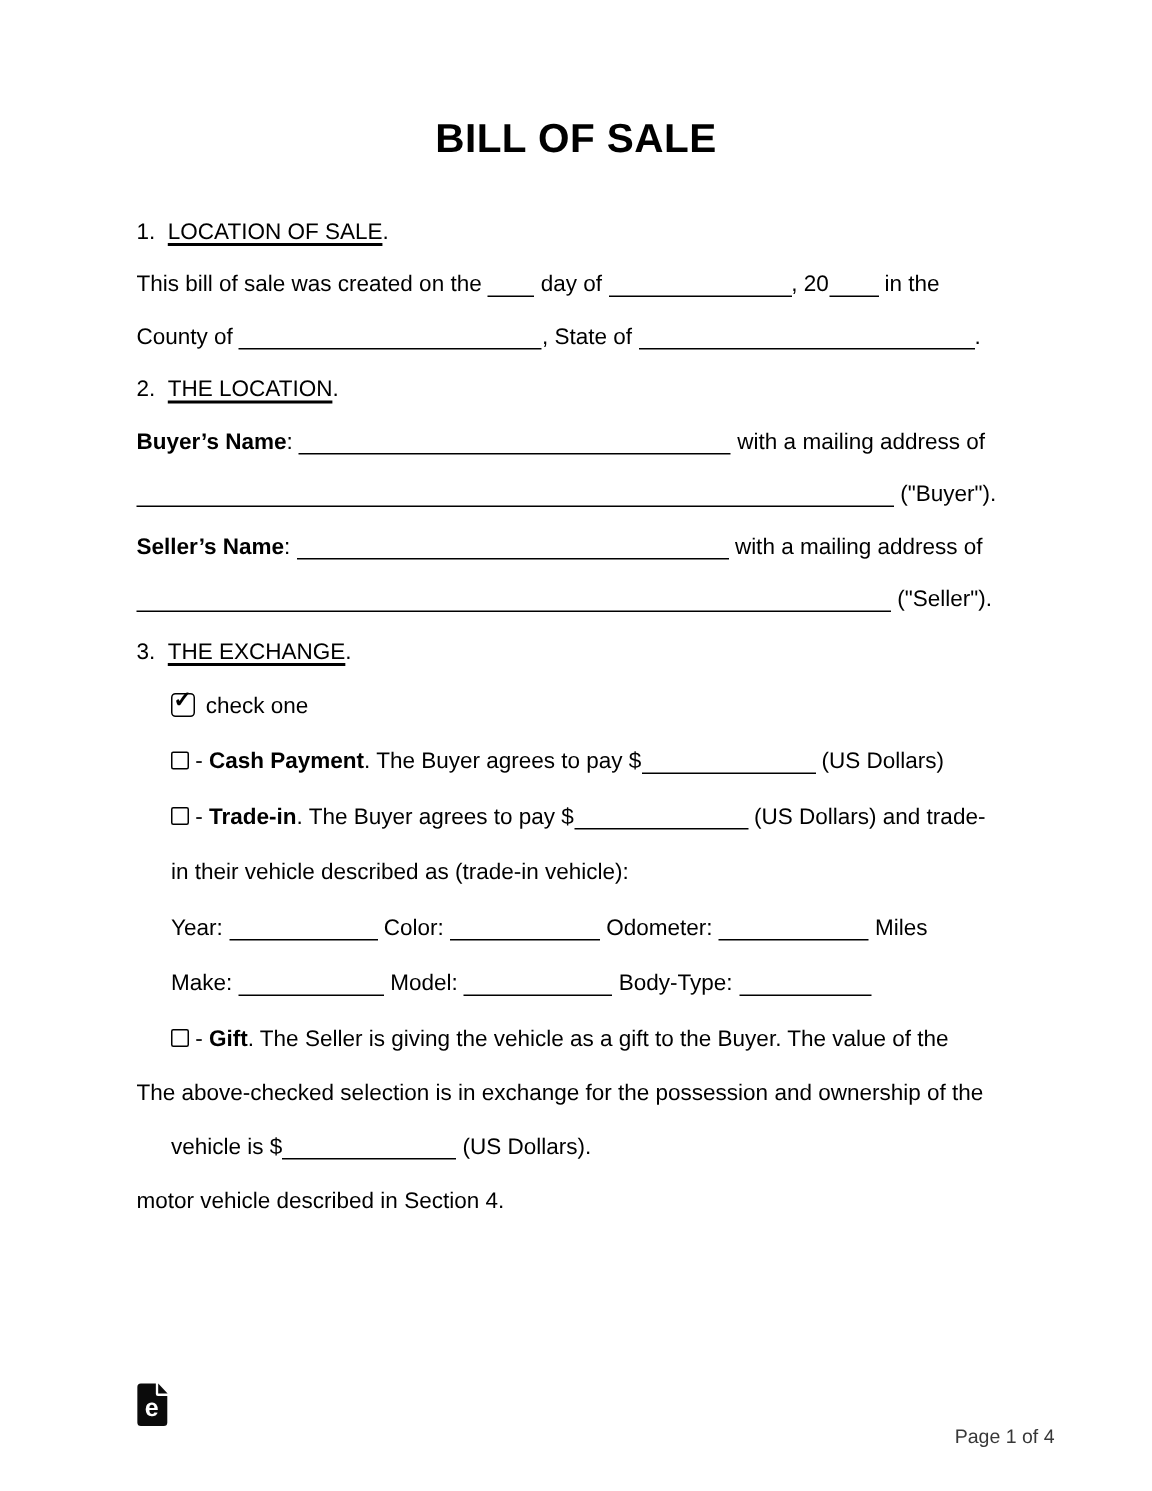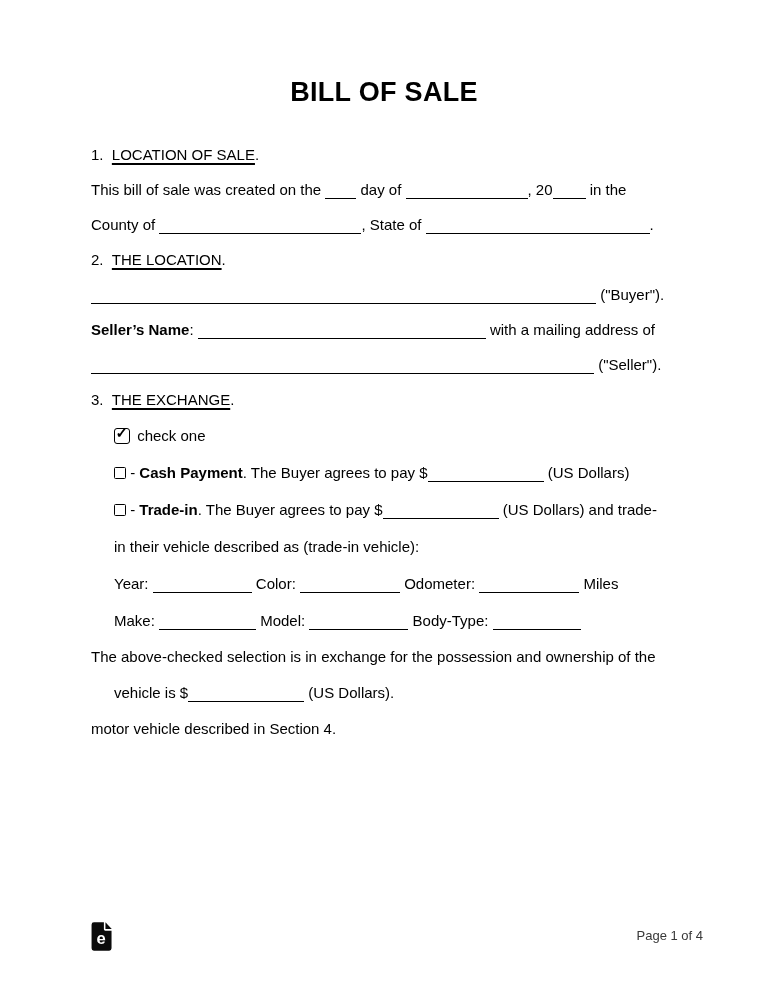--- a/index.html
+++ b/index.html
@@ -71,46 +71,48 @@
     font-size: 15px;
     font-weight: 700;
     line-height: 16px;
   }
   .footer-logo {
     position: absolute;
     left: 90px; top: 921px;
   }
   .page-label {
     position: absolute;
-    top: 928px; right: 65px;
+    top: 950px; right: 65px;
     font-size: 13px;
     line-height: 16px;
     color: #383838;
   }
 </style>
 </head>
 <body>
 
 <div class="doc-title">BILL OF SALE</div>
 
 <div class="doc-body">
     <div class="line"><span class="t">1.&nbsp;&nbsp;</span><span class="hu">LOCATION OF SALE</span><span class="t">.</span></div>
     <div class="line"><span class="t">This bill of sale was created on the </span><span class="blank" style="width: 31px;"></span><span class="t"> day of </span><span class="blank" style="width: 122px;"></span><span class="t">, 20</span><span class="blank" style="width: 33px;"></span><span class="t"> in the</span></div>
     <div class="line"><span class="t">County of </span><span class="blank" style="width: 202px;"></span><span class="t">, State of </span><span class="blank" style="width: 224px;"></span><span class="t">.</span></div>
     <div class="line"><span class="t">2.&nbsp;&nbsp;</span><span class="hu">THE LOCATION</span><span class="t">.</span></div>
+    <div class="line"><span class="b">Buyer’s Name</span><span class="t">: </span><span class="blank" style="width: 288px;"></span><span class="t"> with a mailing address of</span></div>
     <div class="line"><span class="blank" style="width: 505px;"></span><span class="t"> ("Buyer").</span></div>
     <div class="line"><span class="b">Seller’s Name</span><span class="t">: </span><span class="blank" style="width: 288px;"></span><span class="t"> with a mailing address of</span></div>
     <div class="line"><span class="blank" style="width: 503px;"></span><span class="t"> ("Seller").</span></div>
     <div class="line"><span class="t">3.&nbsp;&nbsp;</span><span class="hu">THE EXCHANGE</span><span class="t">.</span></div>
     <div class="line indent"><span class="checkbox checked"><span class="mark">✓</span></span><span class="t"> check one</span></div>
     <div class="line indent"><span class="checkbox"></span><span class="t"> - </span><span class="b">Cash Payment</span><span class="t">. The Buyer agrees to pay $</span><span class="blank" style="width: 116px;"></span><span class="t"> (US Dollars)</span></div>
     <div class="line indent"><span class="checkbox"></span><span class="t"> - </span><span class="b">Trade-in</span><span class="t">. The Buyer agrees to pay $</span><span class="blank" style="width: 116px;"></span><span class="t"> (US Dollars) and trade-</span></div>
     <div class="line indent"><span class="t">in their vehicle described as (trade-in vehicle):</span></div>
     <div class="line indent"><span class="t">Year: </span><span class="blank" style="width: 99px;"></span><span class="t"> Color: </span><span class="blank" style="width: 100px;"></span><span class="t"> Odometer: </span><span class="blank" style="width: 100px;"></span><span class="t"> Miles</span></div>
     <div class="line indent"><span class="t">Make: </span><span class="blank" style="width: 97px;"></span><span class="t"> Model: </span><span class="blank" style="width: 99px;"></span><span class="t"> Body-Type: </span><span class="blank" style="width: 88px;"></span></div>
+    <div class="line indent"><span class="checkbox"></span><span class="t"> - </span><span class="b">Gift</span><span class="t">. The Seller is giving the vehicle as a gift to the Buyer. The value of the</span></div>
     <div class="line"><span class="t">The above-checked selection is in exchange for the possession and ownership of the</span></div>
     <div class="line indent"><span class="t">vehicle is $</span><span class="blank" style="width: 116px;"></span><span class="t"> (US Dollars).</span></div>
     <div class="line"><span class="t">motor vehicle described in Section 4.</span></div>
   </div>
 
 <svg class="footer-logo" width="23" height="31" viewBox="0 0 23.5 31">
   <path d="M4 1 H14.2 V8.2 A1.4 1.4 0 0 0 15.6 9.6 H22 V27.6 A2.4 2.4 0 0 1 19.6 30 H4 A2.4 2.4 0 0 1 1.6 27.6 V3.4 A2.4 2.4 0 0 1 4 1 Z" fill="#0b0b0b"></path>
   <path d="M15.8 1 L22.2 7.9 L15.8 7.9 Z" fill="#0b0b0b"></path>
   <text x="11.3" y="23" font-size="17" font-weight="bold" fill="#ffffff" text-anchor="middle" font-family="Liberation Sans, sans-serif">e</text>
 </svg>

